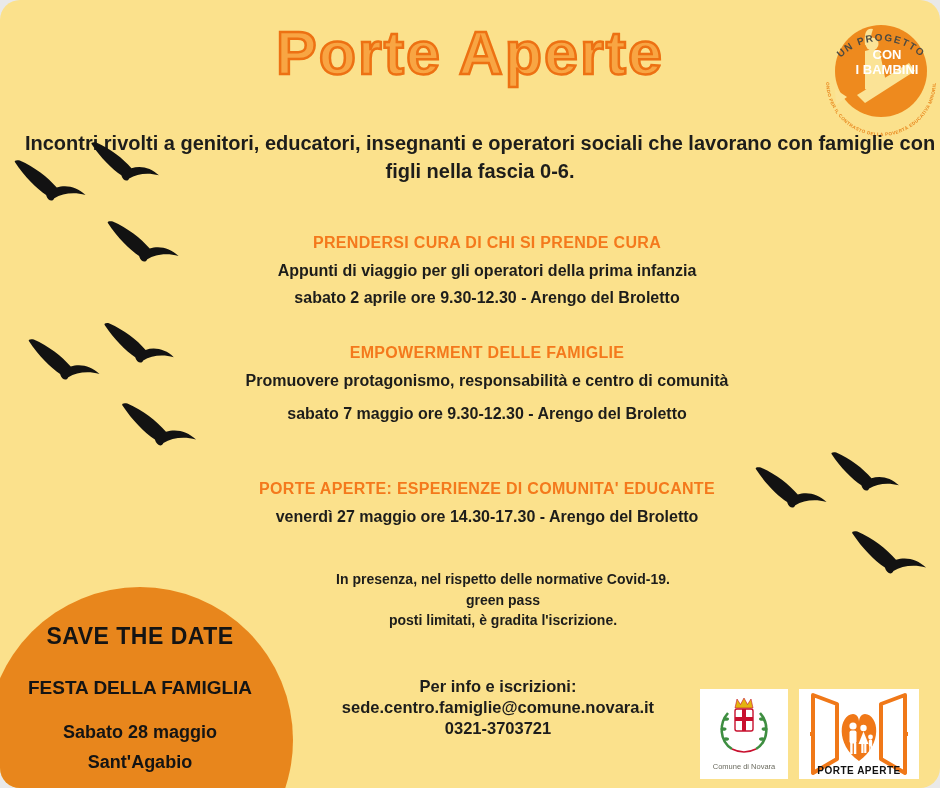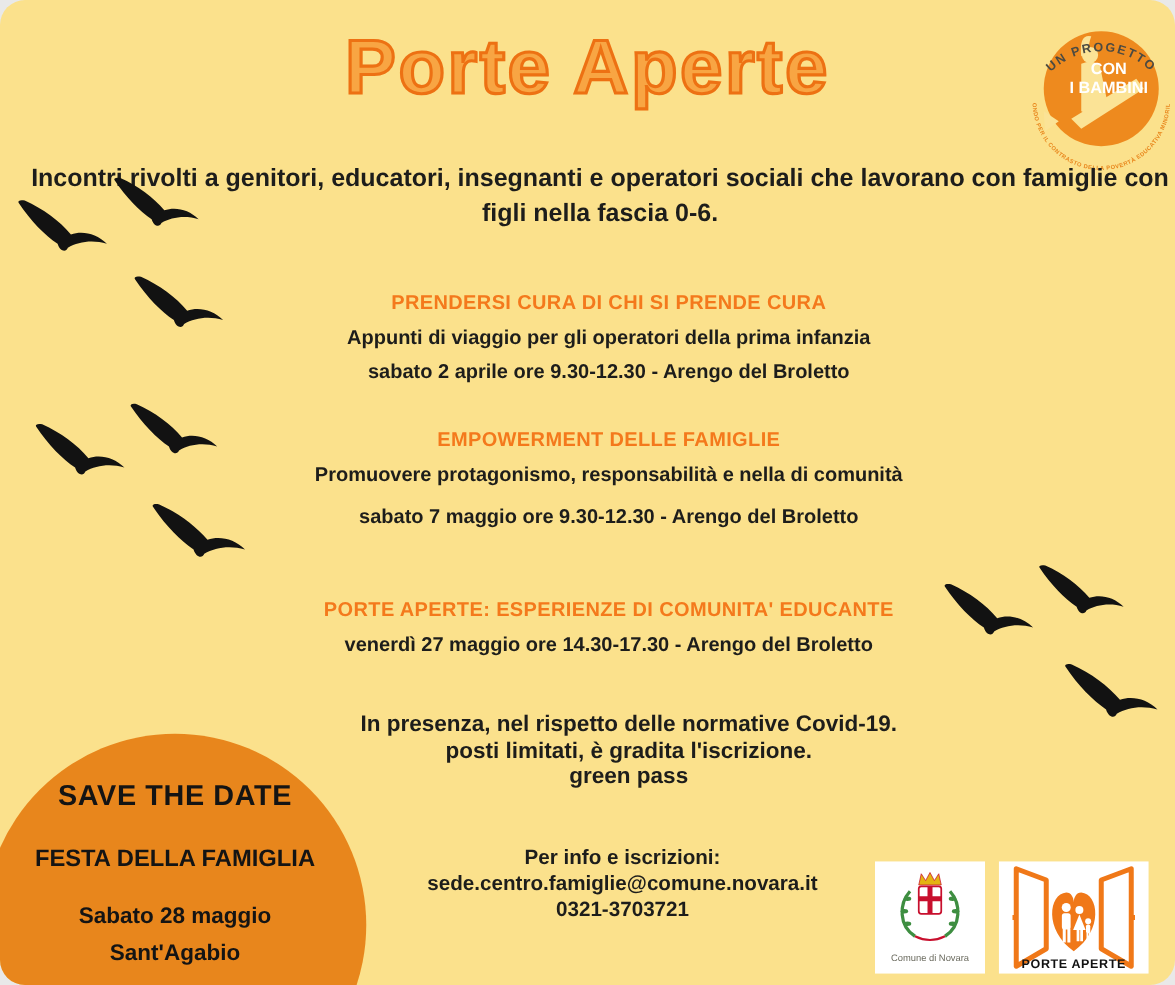--- a/index.html
+++ b/index.html
@@ -34,21 +34,21 @@
   .ev-sub.narrow { width:560px; margin-left:auto; margin-right:auto; }
   .ev-date  { font-size:16px; line-height:22px; margin-top:5px; }
   .event1 { top:231px; }
   .event2 { top:341px; }
   .event2 .ev-date { margin-top:11px; }
   .event3 { top:477px; }
 
   
   .notice {
     top:569px; left:66px; width:874px; text-align:center;
-    font-size:18px; font-weight:bold; line-height:20.5px;
+    font-size:14px; font-weight:bold; line-height:20.5px;
   }
   .contact {
     top:676px; left:56px; width:884px; text-align:center;
     font-size:16.5px; font-weight:bold; line-height:21px;
   }
 
   
   .std-circle {
     left:-13px; top:587px; width:306px; height:306px;
     background:#E8861C; border-radius:50%;
@@ -103,33 +103,33 @@
   <div class="abs intro">Incontri rivolti a genitori, educatori, insegnanti e operatori sociali che lavorano con famiglie con figli nella fascia 0-6.</div>
 
   <div class="abs event event1">
     <div class="ev-title">PRENDERSI CURA DI CHI SI PRENDE CURA</div>
     <div class="ev-sub">Appunti di viaggio per gli operatori della prima infanzia</div>
     <div class="ev-date">sabato 2 aprile ore 9.30-12.30 - Arengo del Broletto</div>
   </div>
 
   <div class="abs event event2">
     <div class="ev-title">EMPOWERMENT DELLE FAMIGLIE</div>
-    <div class="ev-sub narrow">Promuovere protagonismo, responsabilità e nella di comunità</div>
+    <div class="ev-sub narrow">Promuovere protagonismo, responsabilità e centro di comunità</div>
     <div class="ev-date">sabato 7 maggio ore 9.30-12.30 - Arengo del Broletto</div>
   </div>
 
   <div class="abs event event3">
     <div class="ev-title">PORTE APERTE: ESPERIENZE DI COMUNITA' EDUCANTE</div>
     <div class="ev-date">venerdì 27 maggio ore 14.30-17.30 - Arengo del Broletto</div>
   </div>
 
   <div class="abs notice">
     <div>In presenza, nel rispetto delle normative Covid-19.</div>
+    <div>green pass</div>
     <div>posti limitati, è gradita l'iscrizione.</div>
-    <div>green pass</div>
   </div>
 
   <div class="abs contact">
     <div>Per info e iscrizioni:</div>
     <div>sede.centro.famiglie@comune.novara.it</div>
     <div>0321-3703721</div>
   </div>
 
   <div class="abs std-circle">
     <div class="std-title">SAVE THE DATE</div>

